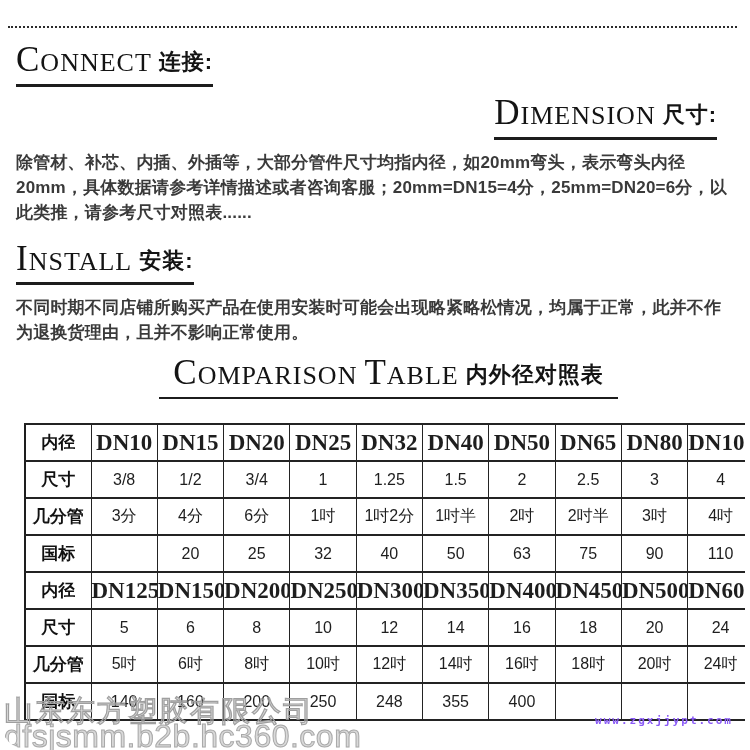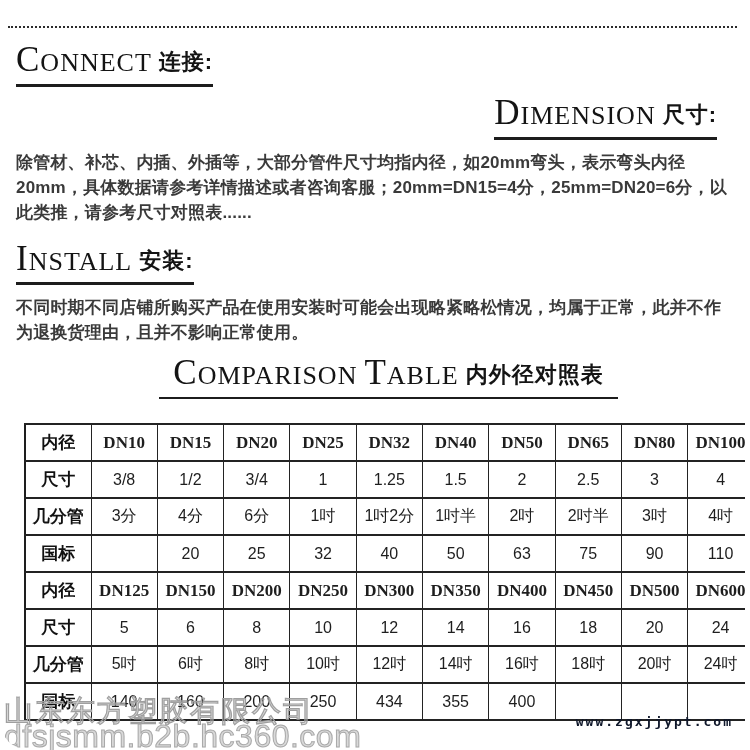--- a/index.html
+++ b/index.html
@@ -80,21 +80,21 @@
   }
   .cmp-table{border:2px solid #1e1e1e;}
   .cmp-table td.rowlabel{
     font-weight:700;
     font-size:17px;
     color:#111111;
   }
   .cmp-table tr.serif td.cell{
     font-family:"Liberation Serif","DejaVu Serif",serif;
     font-weight:700;
-    font-size:17px;
+    font-size:23px;
     margin-top:44px;
   }
   
   .wm{position:absolute;pointer-events:none;z-index:5;}
   .wm-company{
     left:4px;top:692px;
     font-size:29px;
     letter-spacing:2px;
     color:rgba(150,150,150,0.35);
     -webkit-text-stroke:1.2px #9f9f9f;
@@ -105,23 +105,23 @@
     left:4px;top:718px;
     font-size:32px;
     color:rgba(160,160,160,0.40);
     -webkit-text-stroke:1px #a8a8a8;
     letter-spacing:0.5px;
     white-space:nowrap;
   }
   .wm-site{
     right:12px;top:714px;
     font-family:"DejaVu Sans Mono","Liberation Mono",monospace;
-    font-size:13px;
-    font-weight:700;
-    color:#0f172a;
+    font-size:11px;
+    font-weight:700;
+    color:#8b5cf6;
     letter-spacing:2px;
     white-space:nowrap;
   }
 </style>
 </head>
 <body>
 
 <div id="page">
 
   <div class="top-divider"></div>
@@ -257,21 +257,21 @@
           <td class="cell">18吋</td>
           <td class="cell">20吋</td>
           <td class="cell">24吋</td>
         </tr>
         <tr>
           <td class="rowlabel">国标</td>
           <td class="cell">140</td>
           <td class="cell">160</td>
           <td class="cell">200</td>
           <td class="cell">250</td>
-          <td class="cell">434</td>
+          <td class="cell">248</td>
           <td class="cell">355</td>
           <td class="cell">400</td>
           <td class="cell"></td>
           <td class="cell"></td>
           <td class="cell"></td>
         </tr>
       </tbody>
   </table>
 
   <div class="wm wm-company">山东东方塑胶有限公司</div>

